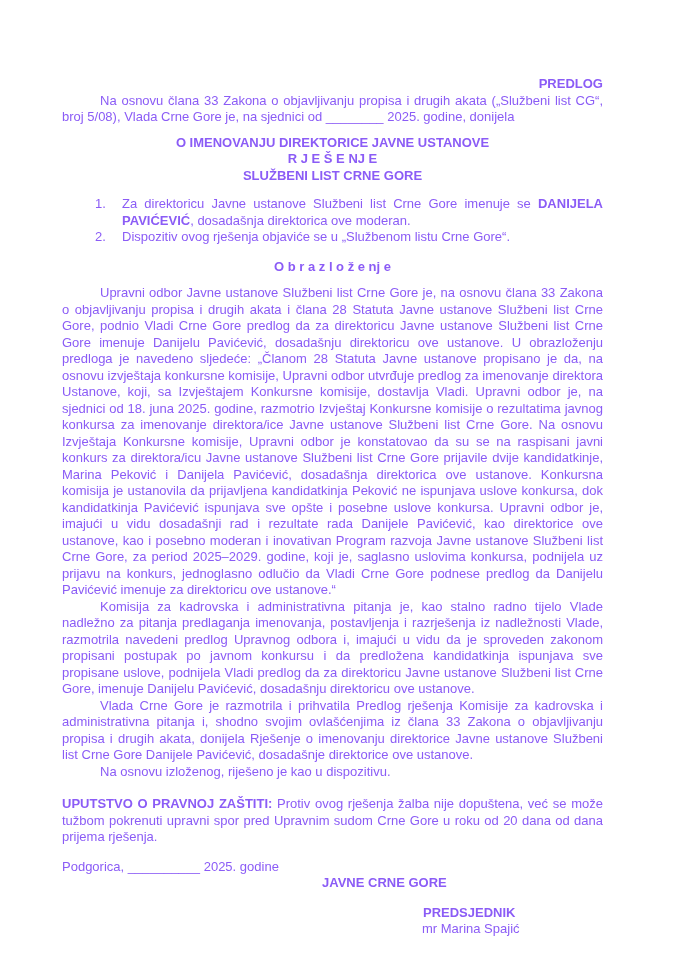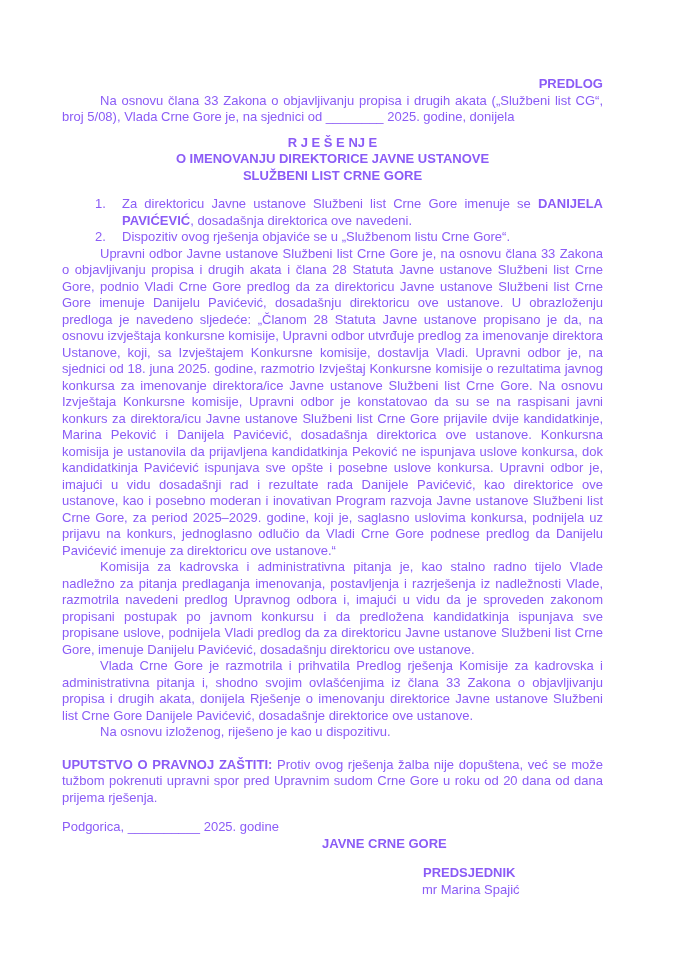--- a/index.html
+++ b/index.html
@@ -88,36 +88,37 @@
 <body>
 
 <div class="page">
   <div class="content">
 
     <div class="predlog">PREDLOG</div>
 
     <p class="intro">Na osnovu člana 33 Zakona o objavljivanju propisa i drugih akata („Službeni list CG“, broj 5/08), Vlada Crne Gore je, na sjednici od ________ 2025. godine, donijela</p>
 
     <div class="title-block">
+      <div>O IMENOVANJU DIREKTORICE JAVNE USTANOVE</div>
       <div>R J E Š E NJ E</div>
-      <div>O IMENOVANJU DIREKTORICE JAVNE USTANOVE</div>
       <div>SLUŽBENI LIST CRNE GORE</div>
     </div>
 
     <div class="items">
       <div class="item">
         <span class="num">1.</span>
-        <span class="txt"><span>Za direktoricu Javne ustanove Službeni list Crne Gore imenuje se </span><span class="bold">DANIJELA PAVIĆEVIĆ</span><span>, dosadašnja direktorica ove navedeni.</span></span>
+        <span class="txt"><span>Za direktoricu Javne ustanove Službeni list Crne Gore imenuje se </span><span class="bold">DANIJELA PAVIĆEVIĆ</span><span>, dosadašnja direktorica ove moderan.</span></span>
       </div>
       <div class="item">
         <span class="num">2.</span>
         <span class="txt">Dispozitiv ovog rješenja objaviće se u „Službenom listu Crne Gore“.</span>
       </div>
     </div>
 
+    <div class="obrazlozenje">O b r a z l o ž e nj e</div>
 
     <p class="para">Upravni odbor Javne ustanove Službeni list Crne Gore je, na osnovu člana 33 Zakona o objavljivanju propisa i drugih akata i člana 28 Statuta Javne ustanove Službeni list Crne Gore, podnio Vladi Crne Gore predlog da za direktoricu Javne ustanove Službeni list Crne Gore imenuje Danijelu Pavićević, dosadašnju direktoricu ove ustanove. U obrazloženju predloga je navedeno sljedeće: „Članom 28 Statuta Javne ustanove propisano je da, na osnovu izvještaja konkursne komisije, Upravni odbor utvrđuje predlog za imenovanje direktora Ustanove, koji, sa Izvještajem Konkursne komisije, dostavlja Vladi. Upravni odbor je, na sjednici od 18. juna 2025. godine, razmotrio Izvještaj Konkursne komisije o rezultatima javnog konkursa za imenovanje direktora/ice Javne ustanove Službeni list Crne Gore. Na osnovu Izvještaja Konkursne komisije, Upravni odbor je konstatovao da su se na raspisani javni konkurs za direktora/icu Javne ustanove Službeni list Crne Gore prijavile dvije kandidatkinje, Marina Peković i Danijela Pavićević, dosadašnja direktorica ove ustanove. Konkursna komisija je ustanovila da prijavljena kandidatkinja Peković ne ispunjava uslove konkursa, dok kandidatkinja Pavićević ispunjava sve opšte i posebne uslove konkursa. Upravni odbor je, imajući u vidu dosadašnji rad i rezultate rada Danijele Pavićević, kao direktorice ove ustanove, kao i posebno moderan i inovativan Program razvoja Javne ustanove Službeni list Crne Gore, za period 2025–2029. godine, koji je, saglasno uslovima konkursa, podnijela uz prijavu na konkurs, jednoglasno odlučio da Vladi Crne Gore podnese predlog da Danijelu Pavićević imenuje za direktoricu ove ustanove.“</p>
     <p class="para">Komisija za kadrovska i administrativna pitanja je, kao stalno radno tijelo Vlade nadležno za pitanja predlaganja imenovanja, postavljenja i razrješenja iz nadležnosti Vlade, razmotrila navedeni predlog Upravnog odbora i, imajući u vidu da je sproveden zakonom propisani postupak po javnom konkursu i da predložena kandidatkinja ispunjava sve propisane uslove, podnijela Vladi predlog da za direktoricu Javne ustanove Službeni list Crne Gore, imenuje Danijelu Pavićević, dosadašnju direktoricu ove ustanove.</p>
     <p class="para">Vlada Crne Gore je razmotrila i prihvatila Predlog rješenja Komisije za kadrovska i administrativna pitanja i, shodno svojim ovlašćenjima iz člana 33 Zakona o objavljivanju propisa i drugih akata, donijela Rješenje o imenovanju direktorice Javne ustanove Službeni list Crne Gore Danijele Pavićević, dosadašnje direktorice ove ustanove.</p>
     <p class="para">Na osnovu izloženog, riješeno je kao u dispozitivu.</p>
 
     <p class="legal"><span class="bold">UPUTSTVO O PRAVNOJ ZAŠTITI:</span><span> Protiv ovog rješenja žalba nije dopuštena, već se može tužbom pokrenuti upravni spor pred Upravnim sudom Crne Gore u roku od 20 dana od dana prijema rješenja.</span></p>
 
     <div class="footer-block">
       <div>Podgorica, __________ 2025. godine</div>

